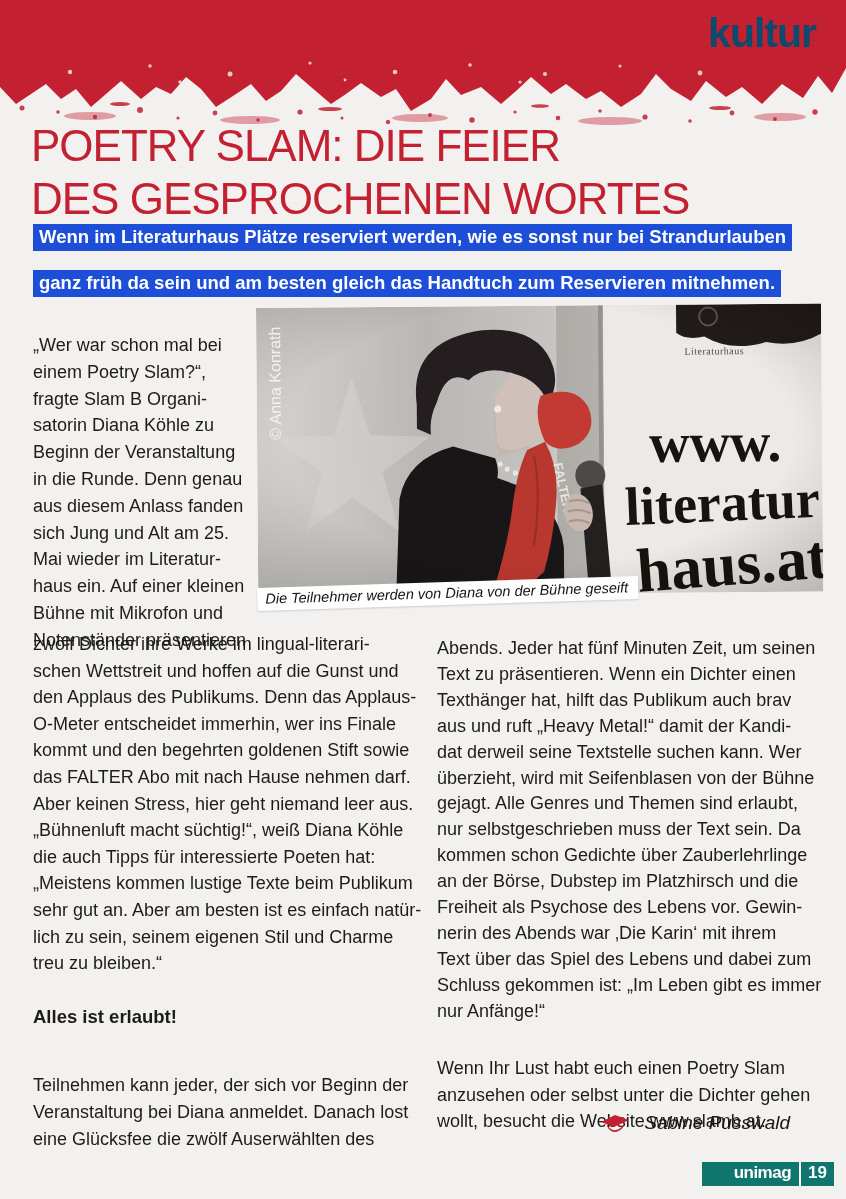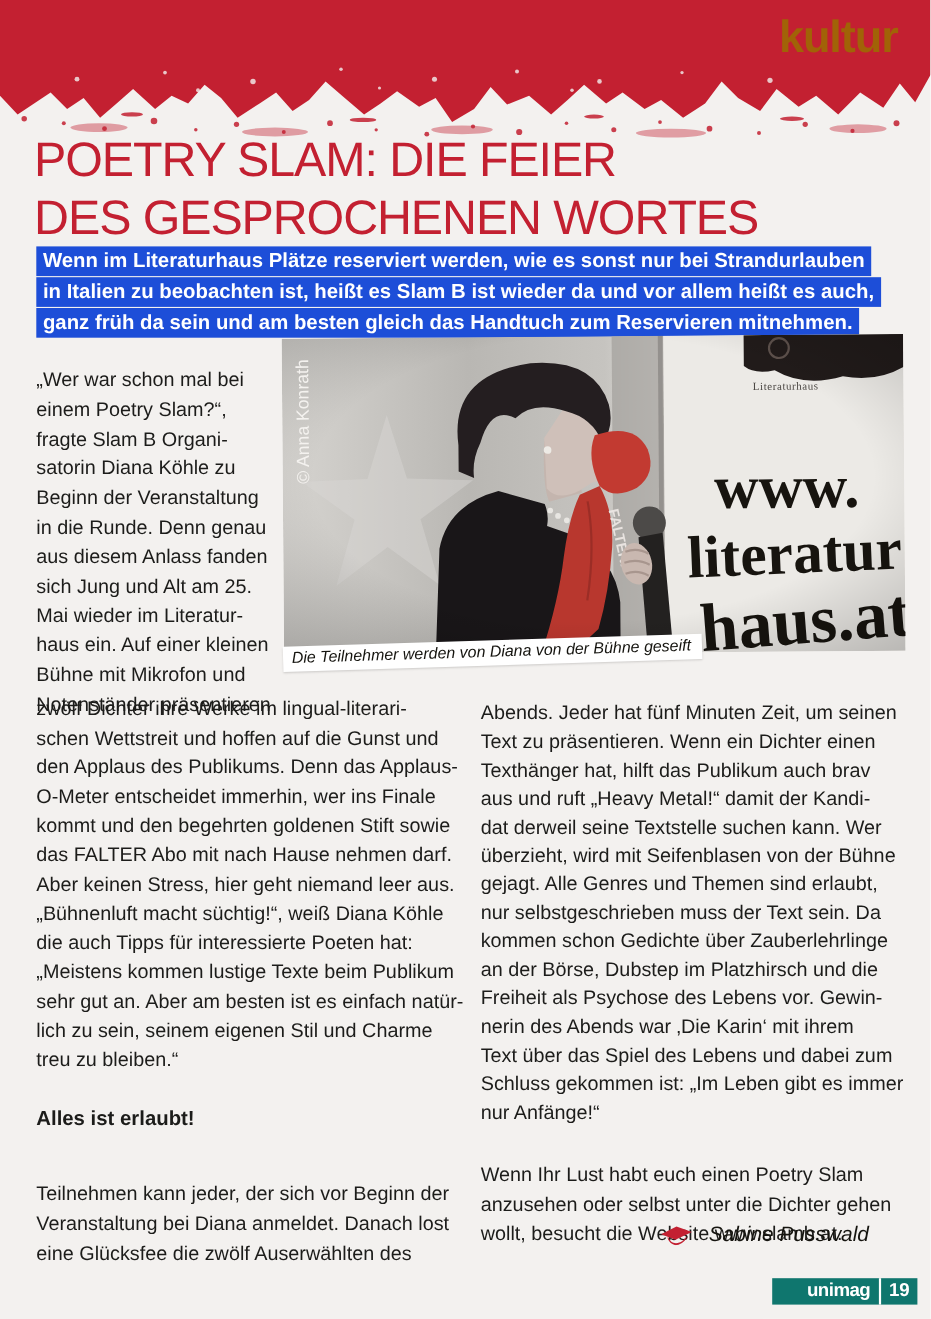--- a/index.html
+++ b/index.html
@@ -5,21 +5,21 @@
   html,body{margin:0;padding:0;}
   .page{
     position:relative;width:846px;height:1199px;
     background:#f3f1ef;overflow:hidden;
     font-family:"Liberation Sans",sans-serif;color:#1c1c1a;
   }
   
   .banner{position:absolute;top:0;left:0;width:846px;height:140px;}
   .section-label{
     position:absolute;top:10px;right:30px;
-    font-size:41px;font-weight:700;color:#a16207;letter-spacing:-1px;
+    font-size:41px;font-weight:700;color:#0c4a6e;letter-spacing:-1px;
   }
   
   .headline{position:absolute;left:31px;color:#c32031;font-weight:400;letter-spacing:-1px;font-size:44px;line-height:1;}
   .headline.l1{top:124px;}
   .headline.l2{top:177px;}
   
   .intro{position:absolute;left:33px;top:224px;width:800px;}
   .intro .hl{
     display:inline-block;background:#1d4ed8;color:#ffffff;
     font-weight:700;font-size:18.5px;line-height:22px;
@@ -114,21 +114,21 @@
         <circle cx="180" cy="82" r="1.8"></circle>
     </g>
   </svg>
   <div class="section-label">kultur</div>
 
   <div class="headline l1">POETRY SLAM: DIE FEIER</div>
   <div class="headline l2">DES GESPROCHENEN WORTES</div>
 
   <div class="intro">
     <span class="hl">Wenn im Literaturhaus Plätze reserviert werden, wie es sonst nur bei Strandurlauben</span><br>
-    <span class="hl">in Italien zu beobachten ist, heißt es Slam B ist wieder da und vor allem heißt es auch,</span><br>
+    <br>
     <span class="hl">ganz früh da sein und am besten gleich das Handtuch zum Reservieren mitnehmen.</span>
   </div>
 
   <div class="photo">
     <svg width="565" height="288" viewBox="0 0 565 288">
       <defs>
         <linearGradient id="wall" x1="0" y1="0" x2="1" y2="0">
           <stop offset="0" stop-color="#d6d4d0"></stop>
           <stop offset="0.30" stop-color="#b9b7b3"></stop>
           <stop offset="0.52" stop-color="#c6c4c0"></stop>

